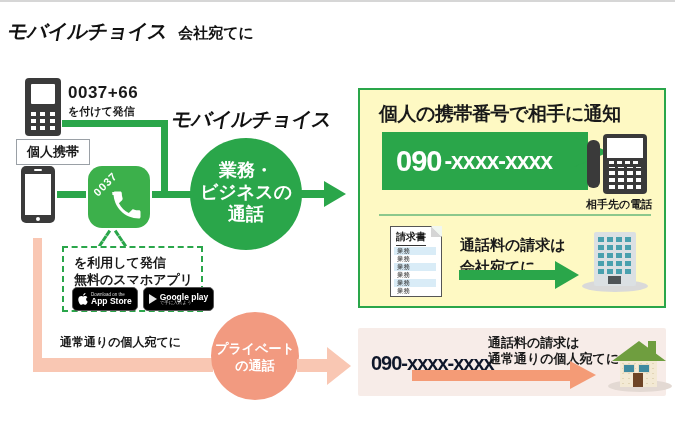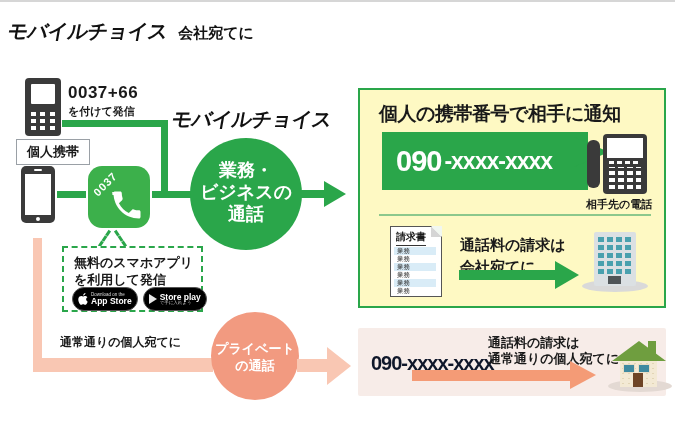--- a/index.html
+++ b/index.html
@@ -51,21 +51,21 @@
   .app-phone{position:absolute;right:5px;bottom:5px;width:36px;height:36px;}
 
   
   .pointer-leg{border-top:3px dashed #2AA64A;height:0;}
   .pl-left{left:95px;top:237px;width:19px;transform:rotate(-56deg);}
   .pl-right{left:111px;top:237px;width:19px;transform:rotate(56deg);}
   .app-note{left:62px;top:246px;width:141px;height:66px;background:#fff;border:2px dashed #2AA64A;
             padding:6px 0 0 10px;}
   .app-note .ln{font-size:13px;font-weight:700;line-height:17px;}
   .badges{position:absolute;left:8px;top:39px;display:flex;gap:5px;}
-  .badge{background:#000;border:1px solid #555;border-radius:12px;height:20px;display:flex;
+  .badge{background:#000;border:1px solid #555;border-radius:5px;height:20px;display:flex;
          align-items:center;gap:3px;padding:1px 5px;color:#fff;}
   .badge .col{display:flex;flex-direction:column;line-height:1;}
   .badge .tiny{font-size:4.5px;color:#ddd;}
   .badge .big{font-size:8.5px;font-weight:700;white-space:nowrap;}
   .play-tri{width:0;height:0;border-top:5px solid transparent;border-bottom:5px solid transparent;
             border-left:8px solid #e8e8e8;}
 
   
   .mid-logo{left:172px;top:106px;}
   .mid-logo .logo-type{font-size:20px;}
@@ -187,36 +187,36 @@
     <div class="app-num">0037</div>
     <div class="app-arc"></div>
     <svg class="app-phone" viewBox="0 0 24 24">
       <path fill="#ffffff" d="M6.62 10.79c1.44 2.83 3.76 5.14 6.59 6.59l2.2-2.2c.27-.27.67-.36 1.02-.24 1.12.37 2.33.57 3.57.57.55 0 1 .45 1 1V20c0 .55-.45 1-1 1-9.39 0-17-7.61-17-17 0-.55.45-1 1-1h3.5c.55 0 1 .45 1 1 0 1.25.2 2.45.57 3.57.11.35.03.74-.25 1.02l-2.2 2.2z"></path>
     </svg>
   </div>
 
   <div class="abs pointer-leg pl-left"></div>
   <div class="abs pointer-leg pl-right"></div>
   <div class="abs app-note">
+    <div class="ln">を利用して発信</div>
     <div class="ln">無料のスマホアプリ</div>
-    <div class="ln">を利用して発信</div>
     <div class="badges">
       <div class="badge">
         <svg width="10" height="12" viewBox="0 0 14 17">
           <path fill="#ffffff" d="M9.6 2.3c.6-.7 1-1.7.9-2.3-.9.1-1.9.6-2.5 1.3-.5.6-1 1.6-.9 2.4 1 .1 1.9-.6 2.5-1.4zM11.4 9c0-2 1.7-3 1.8-3.1-1-1.4-2.5-1.6-3-1.6-1.3-.1-2.5.8-3.1.8-.6 0-1.6-.8-2.7-.7C3 4.5 1.7 5.2 1 6.5c-1.4 2.5-.4 6.2 1 8.2.7 1 1.5 2.1 2.6 2 1-.1 1.4-.7 2.7-.7s1.6.7 2.7.7 1.8-1 2.5-2c.8-1.1 1.1-2.2 1.1-2.3 0 0-2.2-.9-2.2-3.4z"></path>
         </svg>
         <div class="col">
           <span class="tiny">Download on the</span>
           <span class="big">App Store</span>
         </div>
       </div>
       <div class="badge">
         <div class="play-tri"></div>
         <div class="col">
-          <span class="big">Store play</span>
+          <span class="big">Google play</span>
           <span class="tiny">で手に入れよう</span>
         </div>
       </div>
     </div>
   </div>
 
   <div class="abs mid-logo">
     <span class="logo-type">モバイルチョイス</span>
   </div>
   <div class="abs biz-circle">

